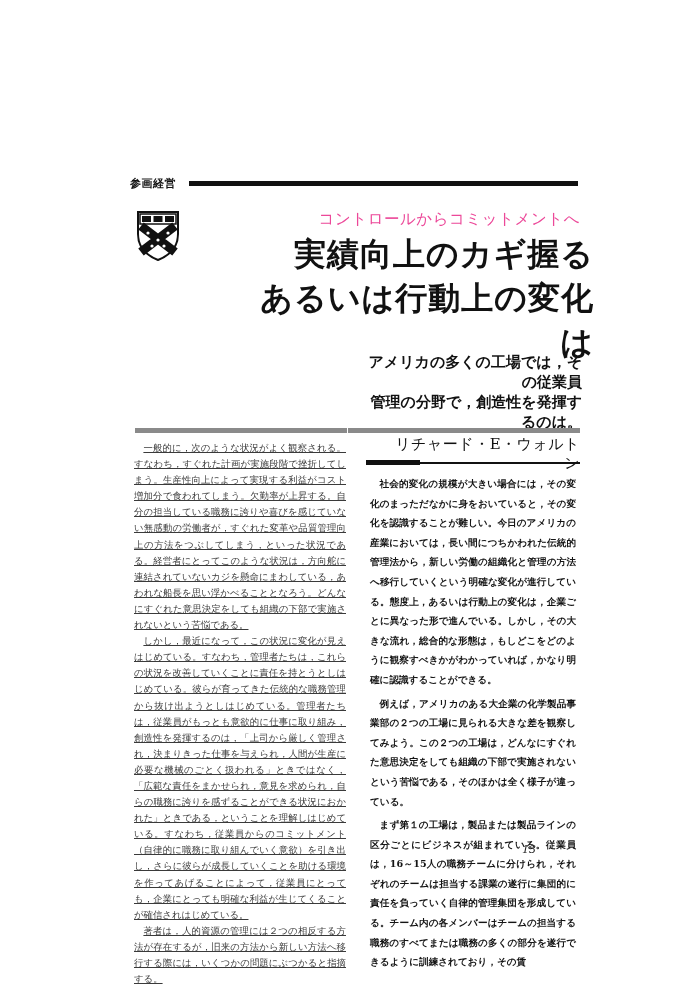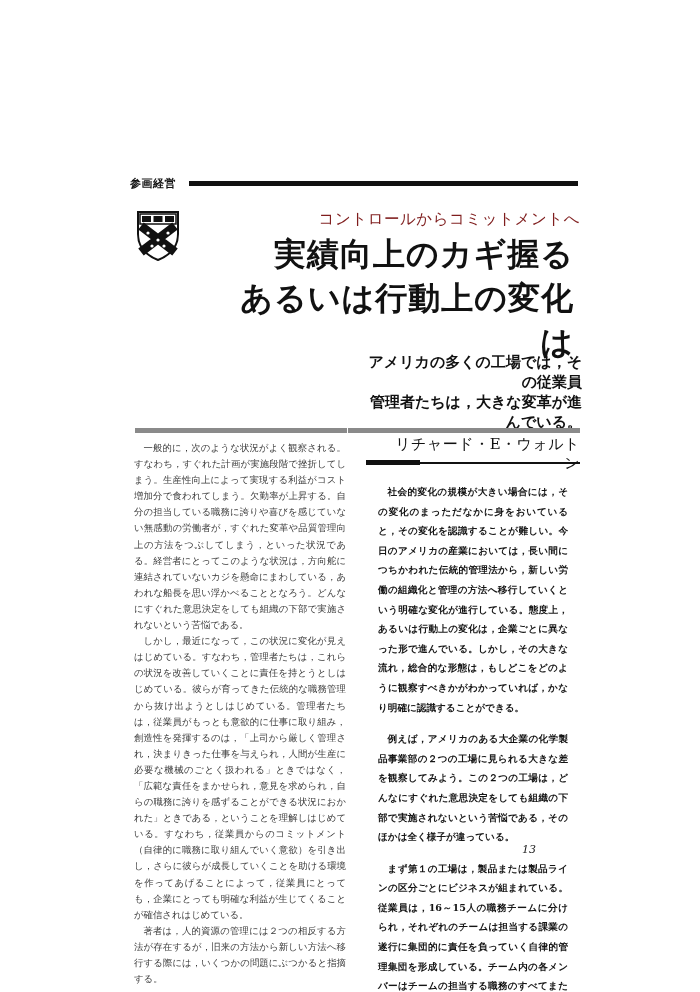--- a/index.html
+++ b/index.html
@@ -4,37 +4,37 @@
 <style>
   html, body { margin: 0; padding: 0; background: #ffffff; }
   body { width: 700px; height: 992px; position: relative; overflow: hidden; color: #1a1a1a; }
   .page { position: absolute; left: 0; top: 0; width: 592px; height: 992px; }
 
   .section-label { position: absolute; left: 130px; top: 176px; font-family: "DejaVu Sans", sans-serif; font-weight: bold; font-size: 11px; letter-spacing: 0.5px; color: #111; }
   .top-rule { position: absolute; left: 189px; top: 181px; width: 389px; height: 5px; background: #111; }
 
   .crest { position: absolute; left: 136px; top: 210px; width: 44px; height: 52px; }
 
-  .kicker { position: absolute; left: 300px; top: 209px; width: 280px; text-align: right; font-family: "DejaVu Serif", serif; font-size: 15.5px; color: #7f1d1d; letter-spacing: 0.5px; }
-  .title { position: absolute; left: 232px; top: 232px; width: 342px; text-align: right; font-family: "DejaVu Serif", serif; font-weight: bold; font-size: 32px; line-height: 44px; color: #111; letter-spacing: 1px; }
+  .kicker { position: absolute; left: 300px; top: 209px; width: 280px; text-align: right; font-family: "DejaVu Serif", serif; font-size: 15.5px; color: #ec4899; letter-spacing: 0.5px; }
+  .title { position: absolute; left: 252px; top: 232px; width: 342px; text-align: right; font-family: "DejaVu Serif", serif; font-weight: bold; font-size: 32px; line-height: 44px; color: #111; letter-spacing: 1px; }
 
   .lead { position: absolute; left: 360px; top: 352px; width: 222px; text-align: right; font-family: "DejaVu Sans", sans-serif; font-weight: bold; font-size: 15px; line-height: 20px; color: #111; }
 
   .gray-rule-left { position: absolute; left: 135px; top: 428px; width: 212px; height: 5px; background: #8a8a8a; }
   .gray-rule-right { position: absolute; left: 348px; top: 428px; width: 232px; height: 5px; background: #8a8a8a; }
 
   .col-left { position: absolute; left: 134px; top: 440px; width: 212px; font-family: "DejaVu Sans", sans-serif; font-size: 9.4px; line-height: 16.1px; color: #3a3a3a; text-align: justify; }
-  .col-left p { margin: 0; text-indent: 1em; }
+  .col-left p { margin: 0; text-indent: 1em; text-decoration: underline; }
 
   .author { position: absolute; left: 380px; top: 435px; width: 200px; text-align: right; font-family: "DejaVu Serif", serif; font-size: 15px; color: #111; letter-spacing: 0.5px; }
   .author-rule-thick { position: absolute; left: 366px; top: 460px; width: 54px; height: 5px; background: #111; }
   .author-rule-thin { position: absolute; left: 420px; top: 462px; width: 160px; height: 2px; background: #111; }
 
   .col-right { position: absolute; left: 366px; top: 470px; width: 214px; font-family: "DejaVu Serif", serif; font-size: 9.6px; line-height: 19.6px; color: #151515; text-align: justify; font-weight: bold; }
-  .col-right p { margin: 12px; text-indent: 1em; }
+  .col-right p { margin: 4px; text-indent: 1em; }
 
   .page-number { position: absolute; left: 522px; top: 843px; width: 25px; text-align: left; font-family: "DejaVu Serif", serif; font-style: italic; font-size: 11px; color: #222; }
 </style>
 </head>
 <body>
 
 <div class="page">
 
   <div class="section-label">参画経営</div>
   <div class="top-rule"></div>
@@ -57,21 +57,21 @@
   </div>
 
   <div class="kicker">コントロールからコミットメントへ</div>
   <div class="title">
     <div>実績向上のカギ握る</div>
     <div>あるいは行動上の変化は</div>
   </div>
 
   <div class="lead">
     <div>アメリカの多くの工場では，その従業員</div>
-    <div>管理者たちは，大きな変革が進んでいる。</div>
+    <div>管理の分野で，創造性を発揮するのは。</div>
   </div>
 
   <div class="gray-rule-left"></div>
   <div class="gray-rule-right"></div>
 
   <div class="col-left">
     <p>一般的に，次のような状況がよく観察される。すなわち，すぐれた計画が実施段階で挫折してしまう。生産性向上によって実現する利益がコスト増加分で食われてしまう。欠勤率が上昇する。自分の担当している職務に誇りや喜びを感じていない無感動の労働者が，すぐれた変革や品質管理向上の方法をつぶしてしまう，といった状況である。経営者にとってこのような状況は，方向舵に連結されていないカジを懸命にまわしている，あわれな船長を思い浮かべることとなろう。どんなにすぐれた意思決定をしても組織の下部で実施されないという苦悩である。</p>
     <p>しかし，最近になって，この状況に変化が見えはじめている。すなわち，管理者たちは，これらの状況を改善していくことに責任を持とうとしはじめている。彼らが育ってきた伝統的な職務管理から抜け出ようとしはじめている。管理者たちは，従業員がもっとも意欲的に仕事に取り組み，創造性を発揮するのは，「上司から厳しく管理され，決まりきった仕事を与えられ，人間が生産に必要な機械のごとく扱われる」ときではなく，「広範な責任をまかせられ，意見を求められ，自らの職務に誇りを感ずることができる状況におかれた」ときである，ということを理解しはじめている。すなわち，従業員からのコミットメント（自律的に職務に取り組んでいく意欲）を引き出し，さらに彼らが成長していくことを助ける環境を作ってあげることによって，従業員にとっても，企業にとっても明確な利益が生じてくることが確信されはじめている。</p>
     <p>著者は，人的資源の管理には２つの相反する方法が存在するが，旧来の方法から新しい方法へ移行する際には，いくつかの問題にぶつかると指摘する。</p>
   </div>

